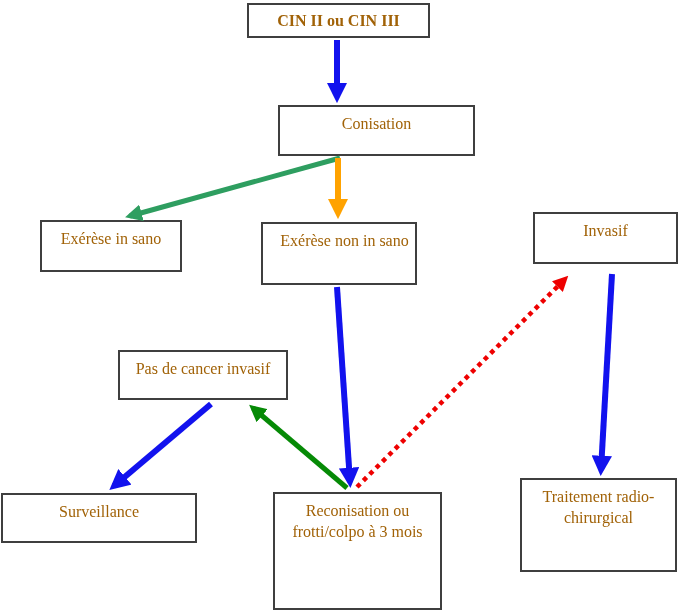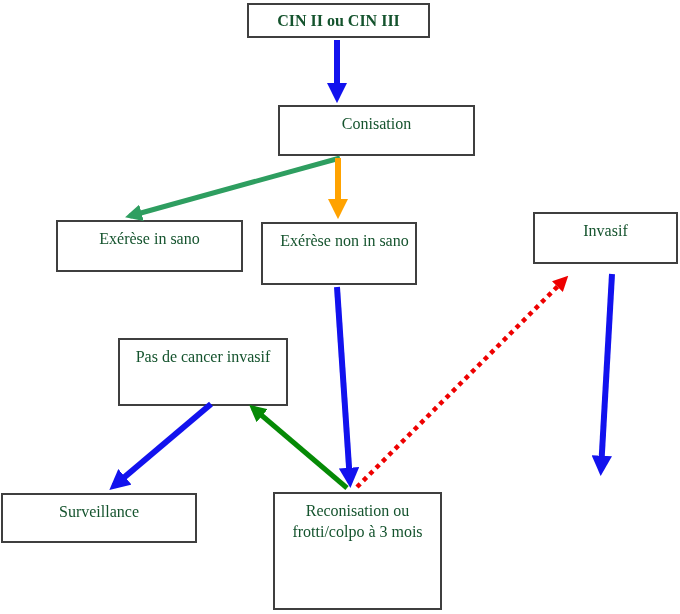--- a/index.html
+++ b/index.html
@@ -21,21 +21,21 @@
     box-sizing: border-box;
     border: 2px solid #3F3F3F;
     background: #ffffff;
     display: flex;
     flex-direction: column;
     align-items: center;
     justify-content: flex-start;
     text-align: center;
     font-size: 16px;
     line-height: 21px;
-    color: #14532d;
+    color: #a16207;
     padding: 6px 5px 0 5px;
   }
   .flow-box.vcenter {
     justify-content: center;
     padding-top: 0;
   }
   .flow-box.bold { font-weight: bold; }
   .arrows-layer {
     position: absolute;
     left: 0;
@@ -47,37 +47,40 @@
 <body>
 
 <div class="canvas">
   <div class="box-layer">
       <div class="flow-box bold vcenter" style="left: 247px; top: 3px; width: 183px; height: 35px;">
         <span>CIN II ou CIN III</span>
       </div>
       <div class="flow-box" style="left: 233px; top: 105px; width: 197px; height: 51px; margin-left: 45px;">
         <span>Conisation</span>
       </div>
-      <div class="flow-box" style="left: 40px; top: 220px; width: 187px; height: 52px; margin-left: 16px;">
+      <div class="flow-box" style="left: 40px; top: 220px; width: 142px; height: 52px;">
         <span>Exérèse in sano</span>
       </div>
       <div class="flow-box" style="left: 261px; top: 222px; width: 156px; height: 63px; padding-left: 16px;">
         <span>Exérèse non in sano</span>
       </div>
       <div class="flow-box" style="left: 533px; top: 212px; width: 145px; height: 52px;">
         <span>Invasif</span>
       </div>
-      <div class="flow-box" style="left: 118px; top: 338px; width: 170px; height: 68px;">
+      <div class="flow-box" style="left: 118px; top: 350px; width: 170px; height: 50px;">
         <span>Pas de cancer invasif</span>
       </div>
       <div class="flow-box" style="left: 1px; top: 493px; width: 196px; height: 50px;">
         <span>Surveillance</span>
       </div>
       <div class="flow-box" style="left: 273px; top: 492px; width: 169px; height: 118px;">
         <span>Reconisation ou frotti/colpo à 3 mois</span>
+      </div>
+      <div class="flow-box" style="left: 520px; top: 478px; width: 157px; height: 94px;">
+        <span>Traitement radio-chirurgical</span>
       </div>
     </div>
   <svg class="arrows-layer" width="680" height="614" viewBox="0 0 680 614" xmlns="http://www.w3.org/2000/svg">
     <defs>
         <marker id="arrowhead-0" viewBox="0 0 10 10" refX="7" refY="5" markerWidth="3.4" markerHeight="3.4" orient="auto" markerUnits="strokeWidth">
           <path d="M0,0 L10,5 L0,10 Z" fill="#1212EE"></path>
         </marker>
         <marker id="arrowhead-1" viewBox="0 0 10 10" refX="7" refY="5" markerWidth="3.4" markerHeight="3.4" orient="auto" markerUnits="strokeWidth">
           <path d="M0,0 L10,5 L0,10 Z" fill="#2E9E60"></path>
         </marker>

